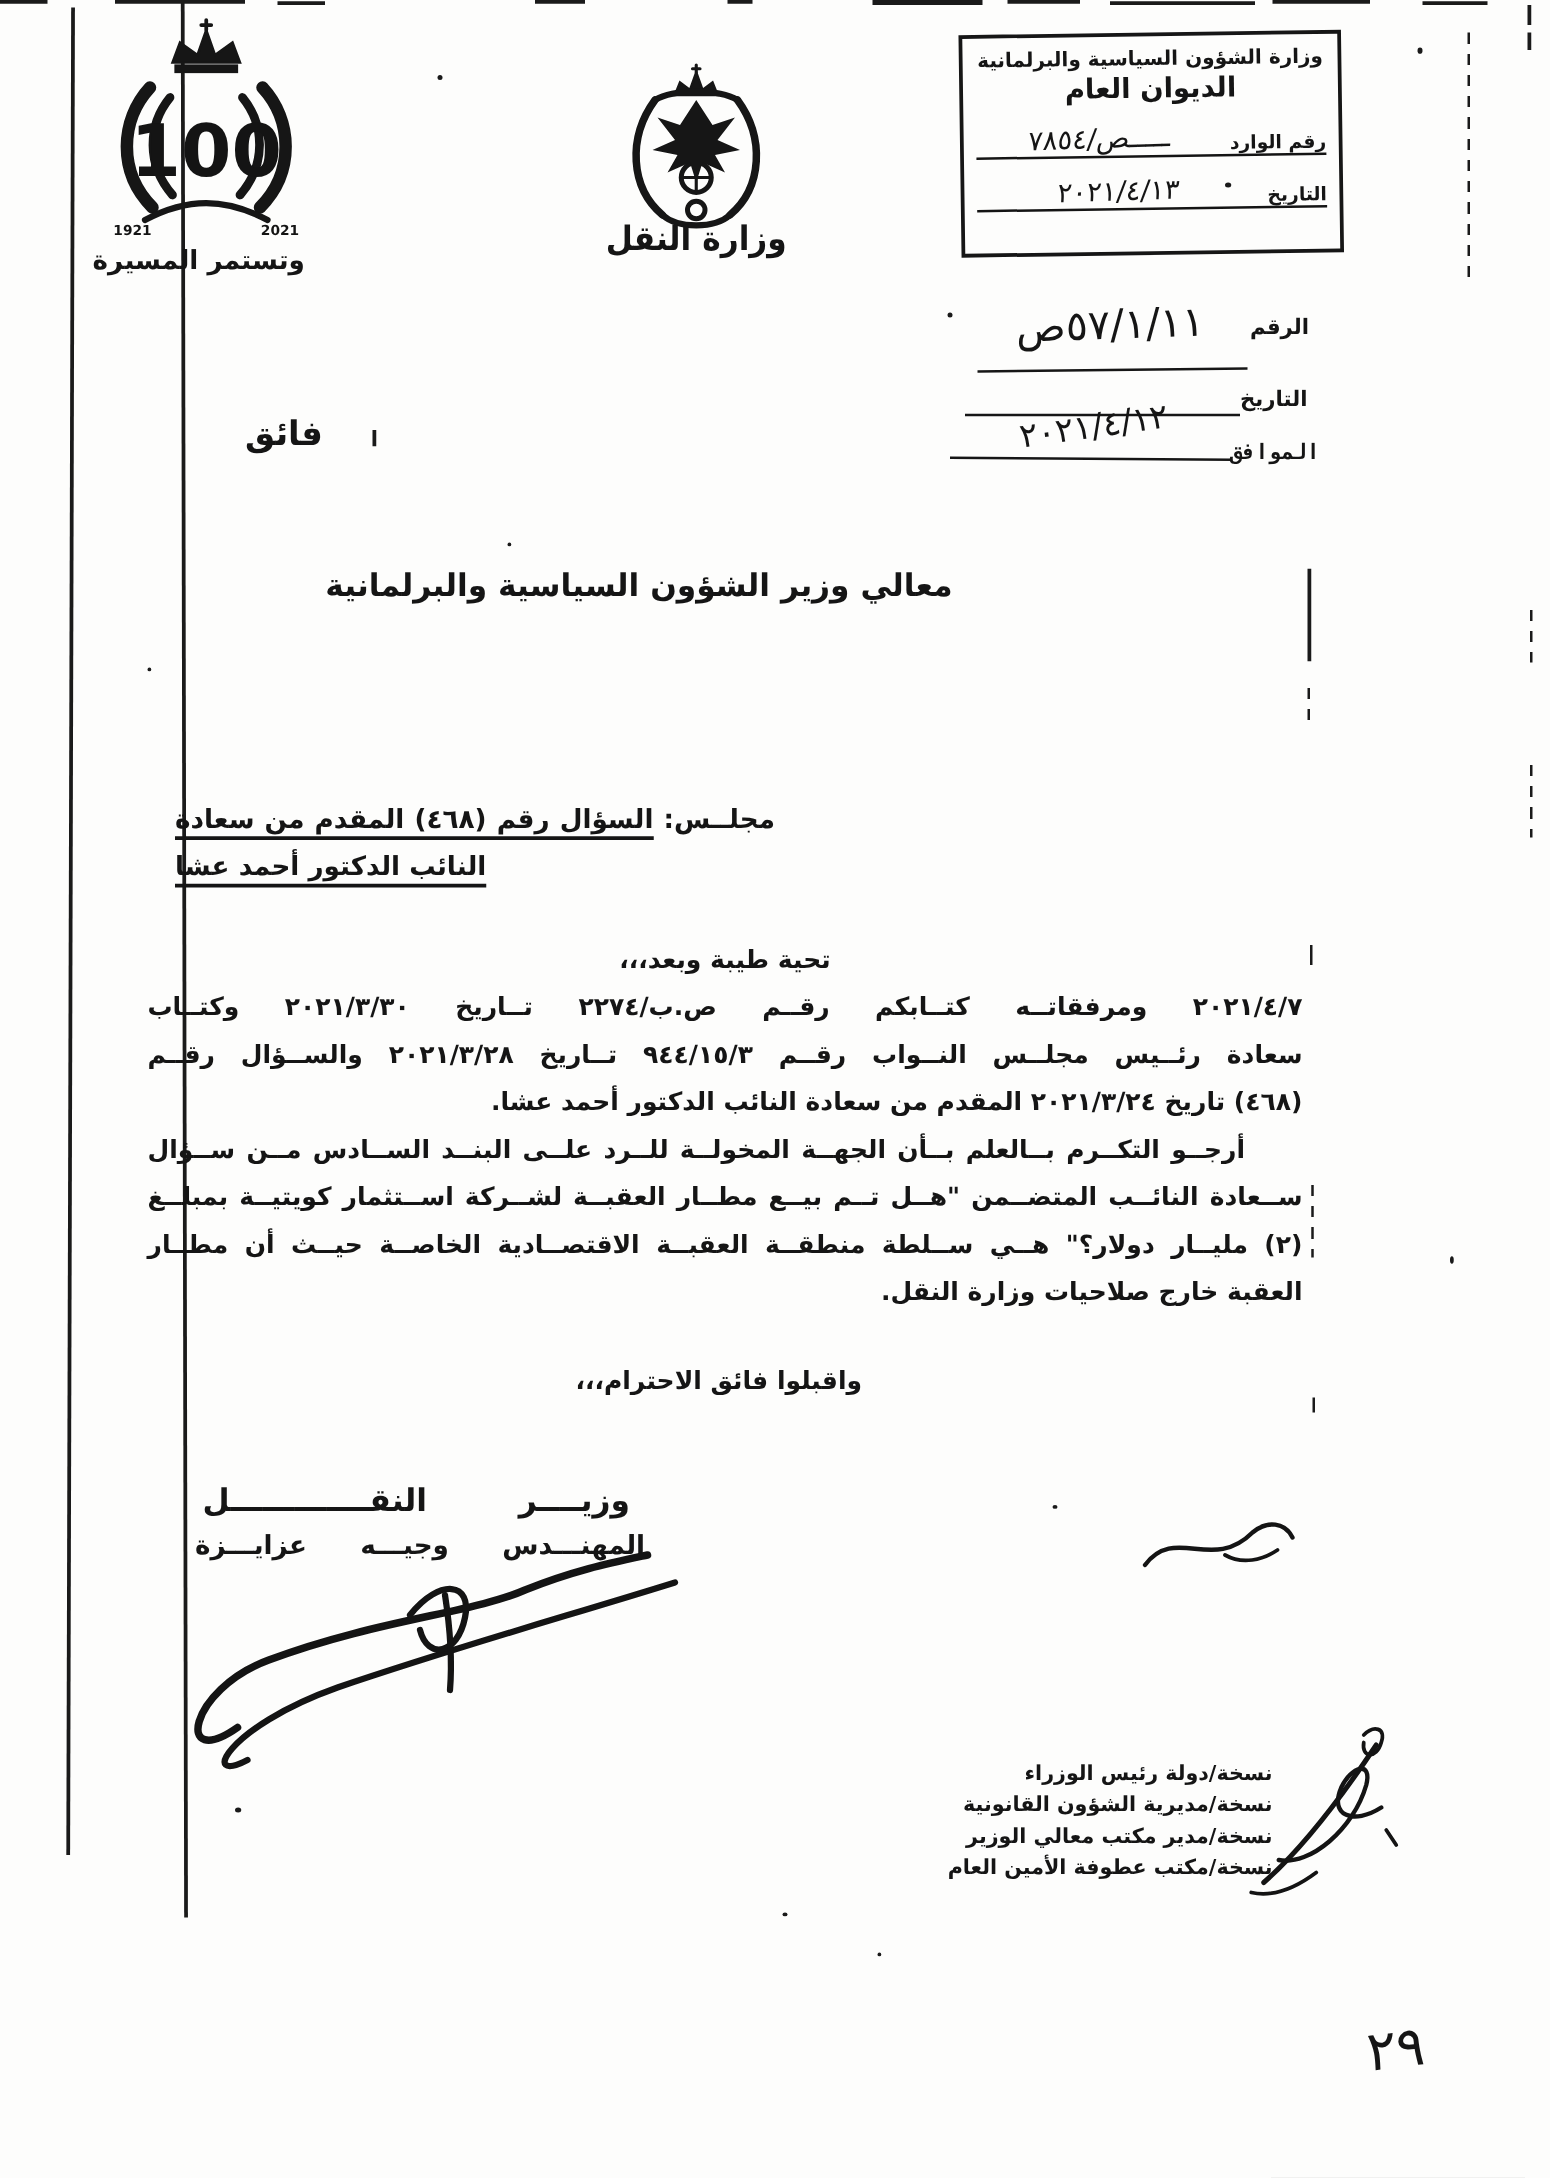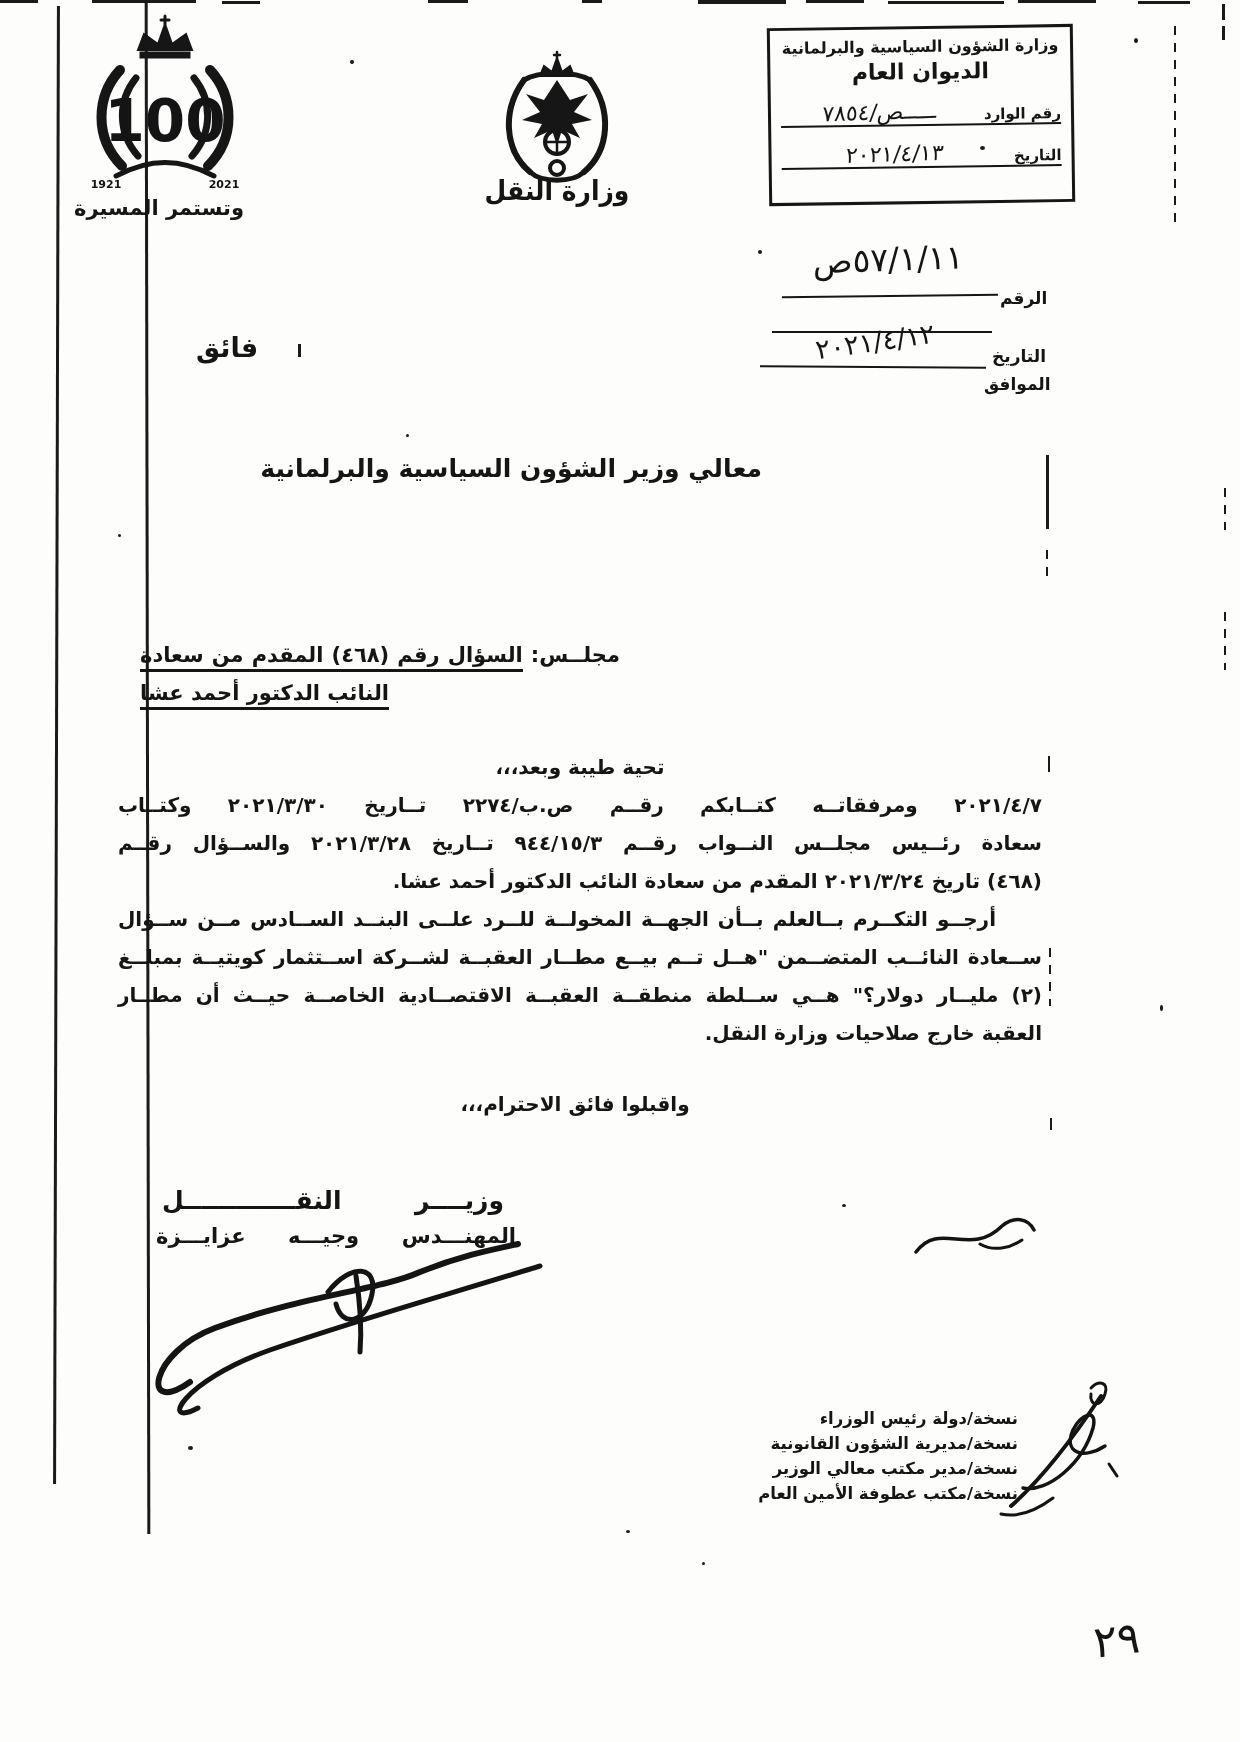--- a/index.html
+++ b/index.html
@@ -31,21 +31,21 @@
     left:768px;top:26px;width:306px;height:178px;border:3px solid #161616;
     transform:rotate(-0.8deg);box-sizing:border-box;padding:8px 10px 0 10px;direction:rtl;
   }
   .stamp-l1{font-size:16px;font-weight:700;text-align:center;white-space:nowrap;}
   .stamp-l2{font-size:22px;font-weight:700;text-align:center;margin-top:3px;letter-spacing:2px;}
   .stamp-row{display:flex;align-items:flex-end;border-bottom:2px solid #141414;font-size:15px;font-weight:700;height:40px;}
   .stamp-row .lbl{white-space:nowrap;padding-left:6px;}
   .stamp-row .val{flex:1;text-align:center;font-size:22px;transform:skewX(-6deg) rotate(-1deg);}
 
   
-  .ref-lbl{position:absolute;font-size:17px;font-weight:700;margin-top:36px;}
+  .ref-lbl{position:absolute;font-size:17px;font-weight:700;}
   .ref-line{position:absolute;height:2px;background:#161616;}
   .ref-val{position:absolute;font-size:33px;letter-spacing:5px;white-space:nowrap;}
 
   .urgent{left:196px;top:332px;font-size:27px;font-weight:700;}
   .addressee{left:332px;top:454px;width:430px;text-align:left;font-size:25px;font-weight:700;white-space:nowrap;}
 
   .subject{left:140px;top:636px;width:480px;direction:rtl;font-size:21px;font-weight:700;line-height:38px;}
   .subject .l2{text-align:left;}
 
   .bodytext{left:118px;top:748px;width:924px;direction:rtl;font-size:20px;font-weight:700;line-height:38px;}
@@ -153,21 +153,21 @@
   </div>
 
   <div>
     <div class="ref-lbl" style="left:1000px;top:252px;">الرقم</div>
     <div class="ref-line" style="left:782px;top:295px;width:216px;transform:rotate(-.6deg);"></div>
     <div class="ref-val hand" style="left:778px;top:240px;width:220px;text-align:center;transform:rotate(-2deg);"><span class="ltr">ص٥٧/١/١١</span></div>
 
     <div class="ref-lbl" style="left:992px;top:310px;">التاريخ</div>
     <div class="ref-line" style="left:772px;top:331px;width:220px;"></div>
 
-    <div class="ref-lbl" style="left:984px;top:338px;">الموافق</div>
+    <div class="ref-lbl" style="left:984px;top:352px;font-family:Liberation Mono, monospace;">الموافق</div>
     <div class="ref-line" style="left:760px;top:366px;width:226px;transform:rotate(.4deg);"></div>
     <div class="ref-val hand" style="left:772px;top:326px;width:206px;font-size:27px;text-align:center;transform:rotate(-8deg);"><span class="ltr">٢٠٢١/٤/١٢</span></div>
   </div>
 
   <div class="abs urgent">فائق</div>
 
   <div class="abs addressee">معالي وزير الشؤون السياسية والبرلمانية</div>
 
   <div class="abs subject">
     <div class="jl"><span>مجلــس:</span> <span class="u">السؤال رقم (٤٦٨) المقدم من سعادة</span></div>

